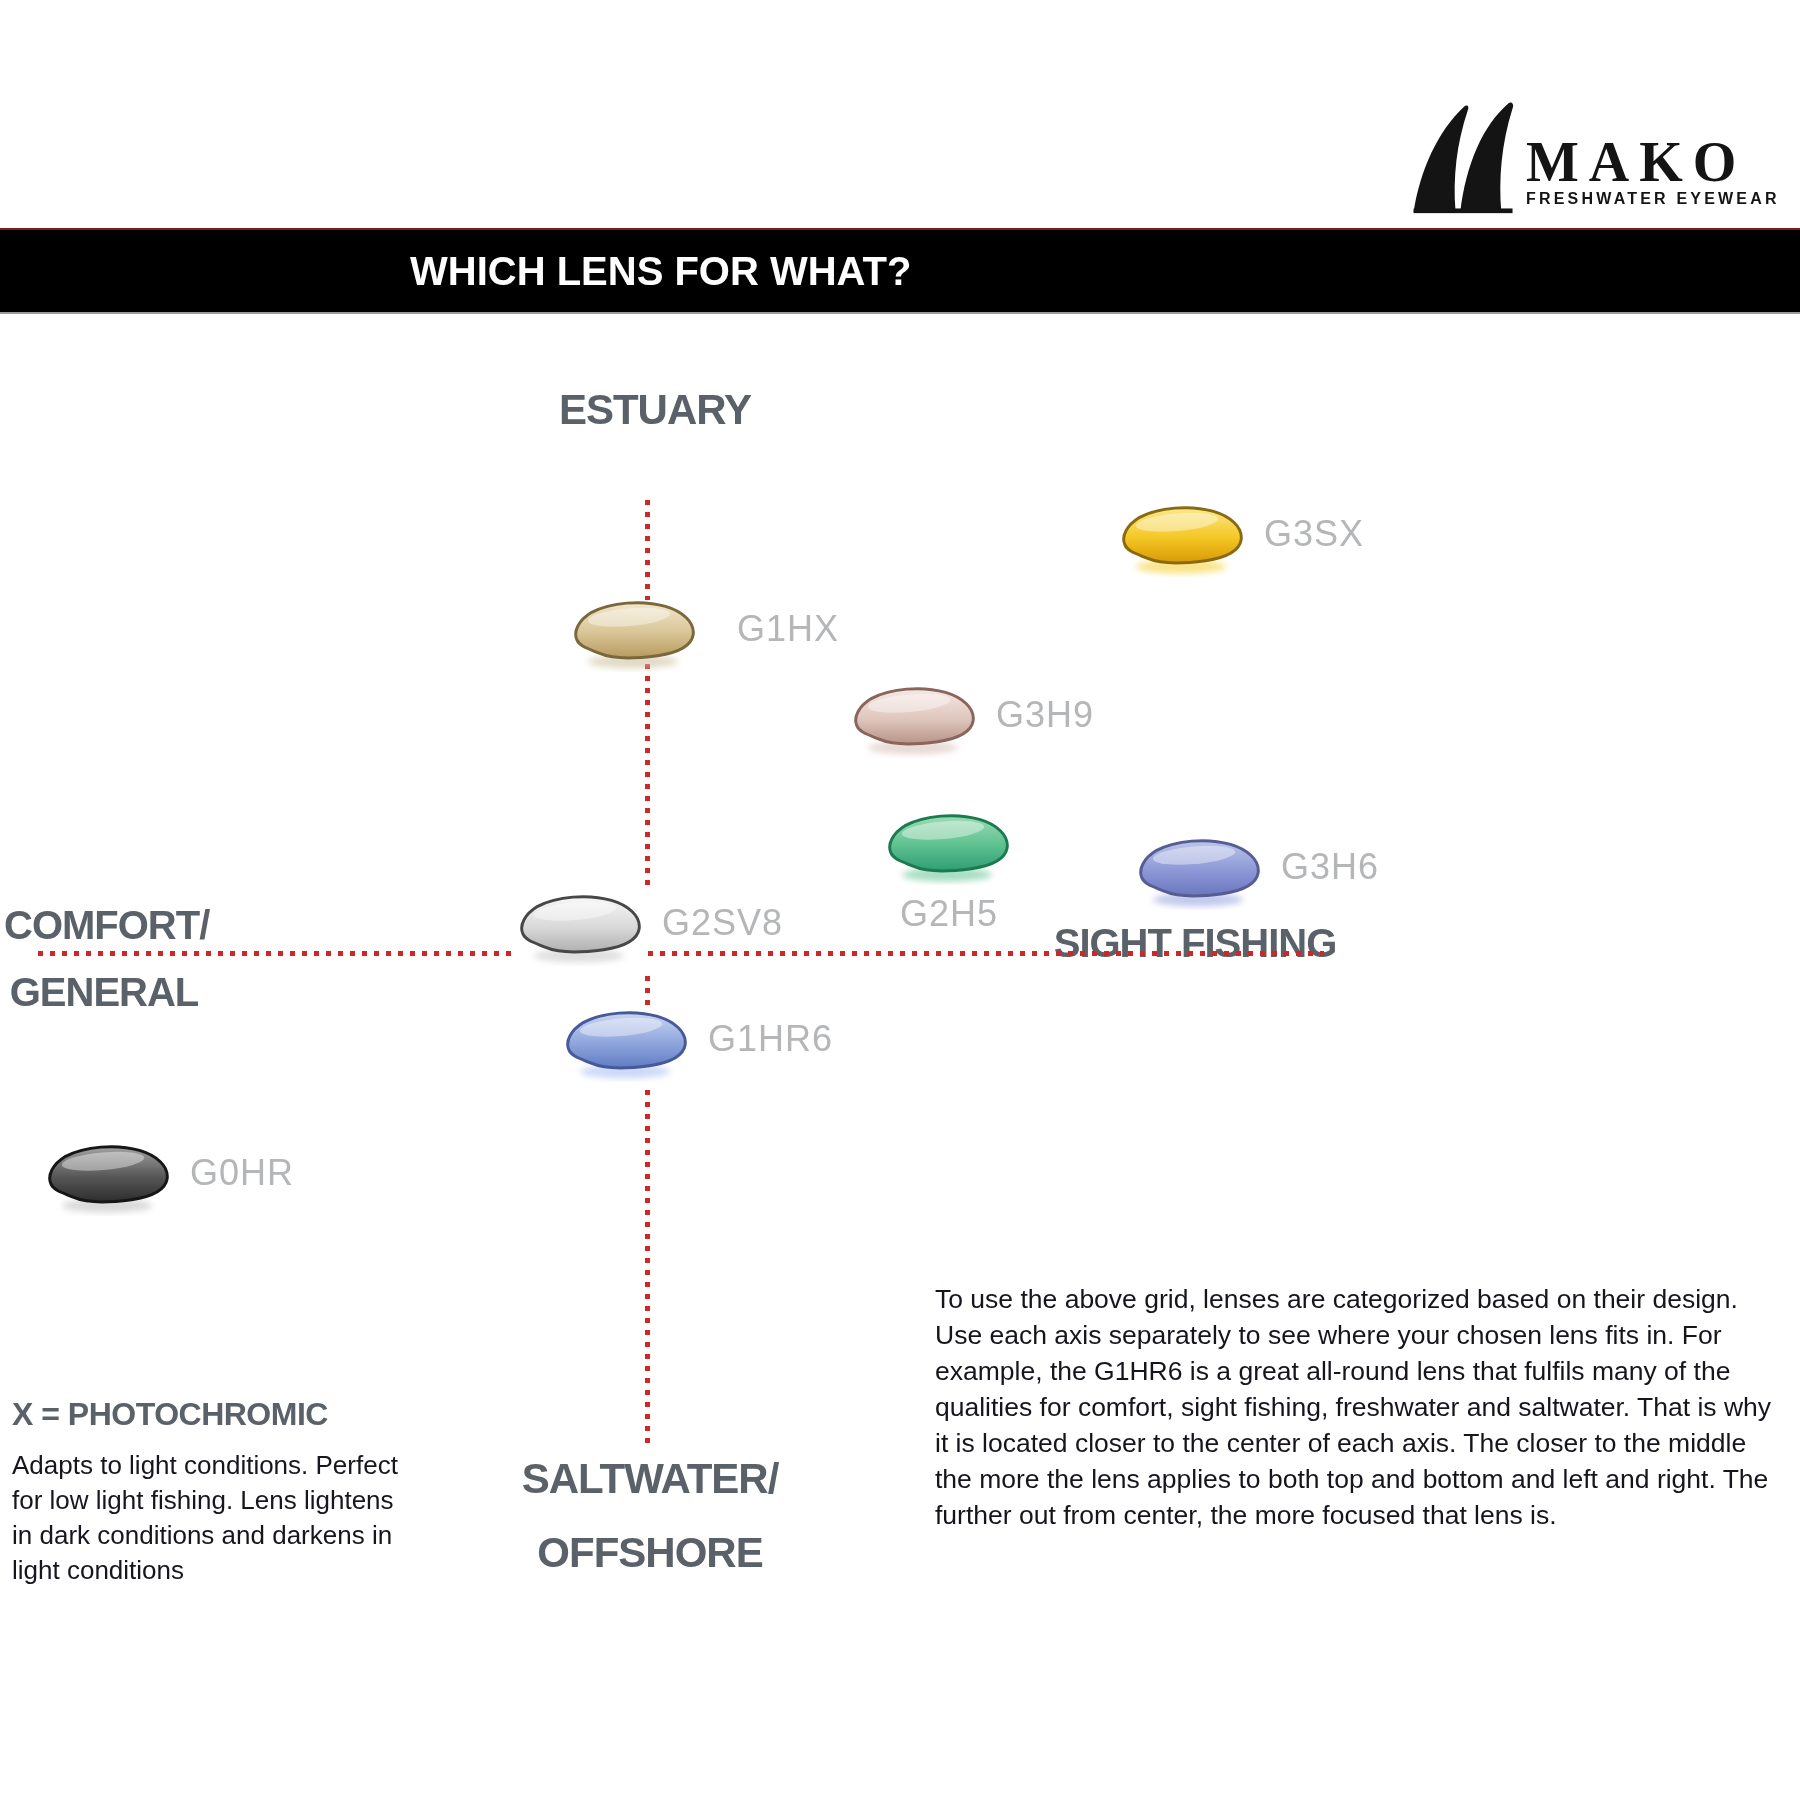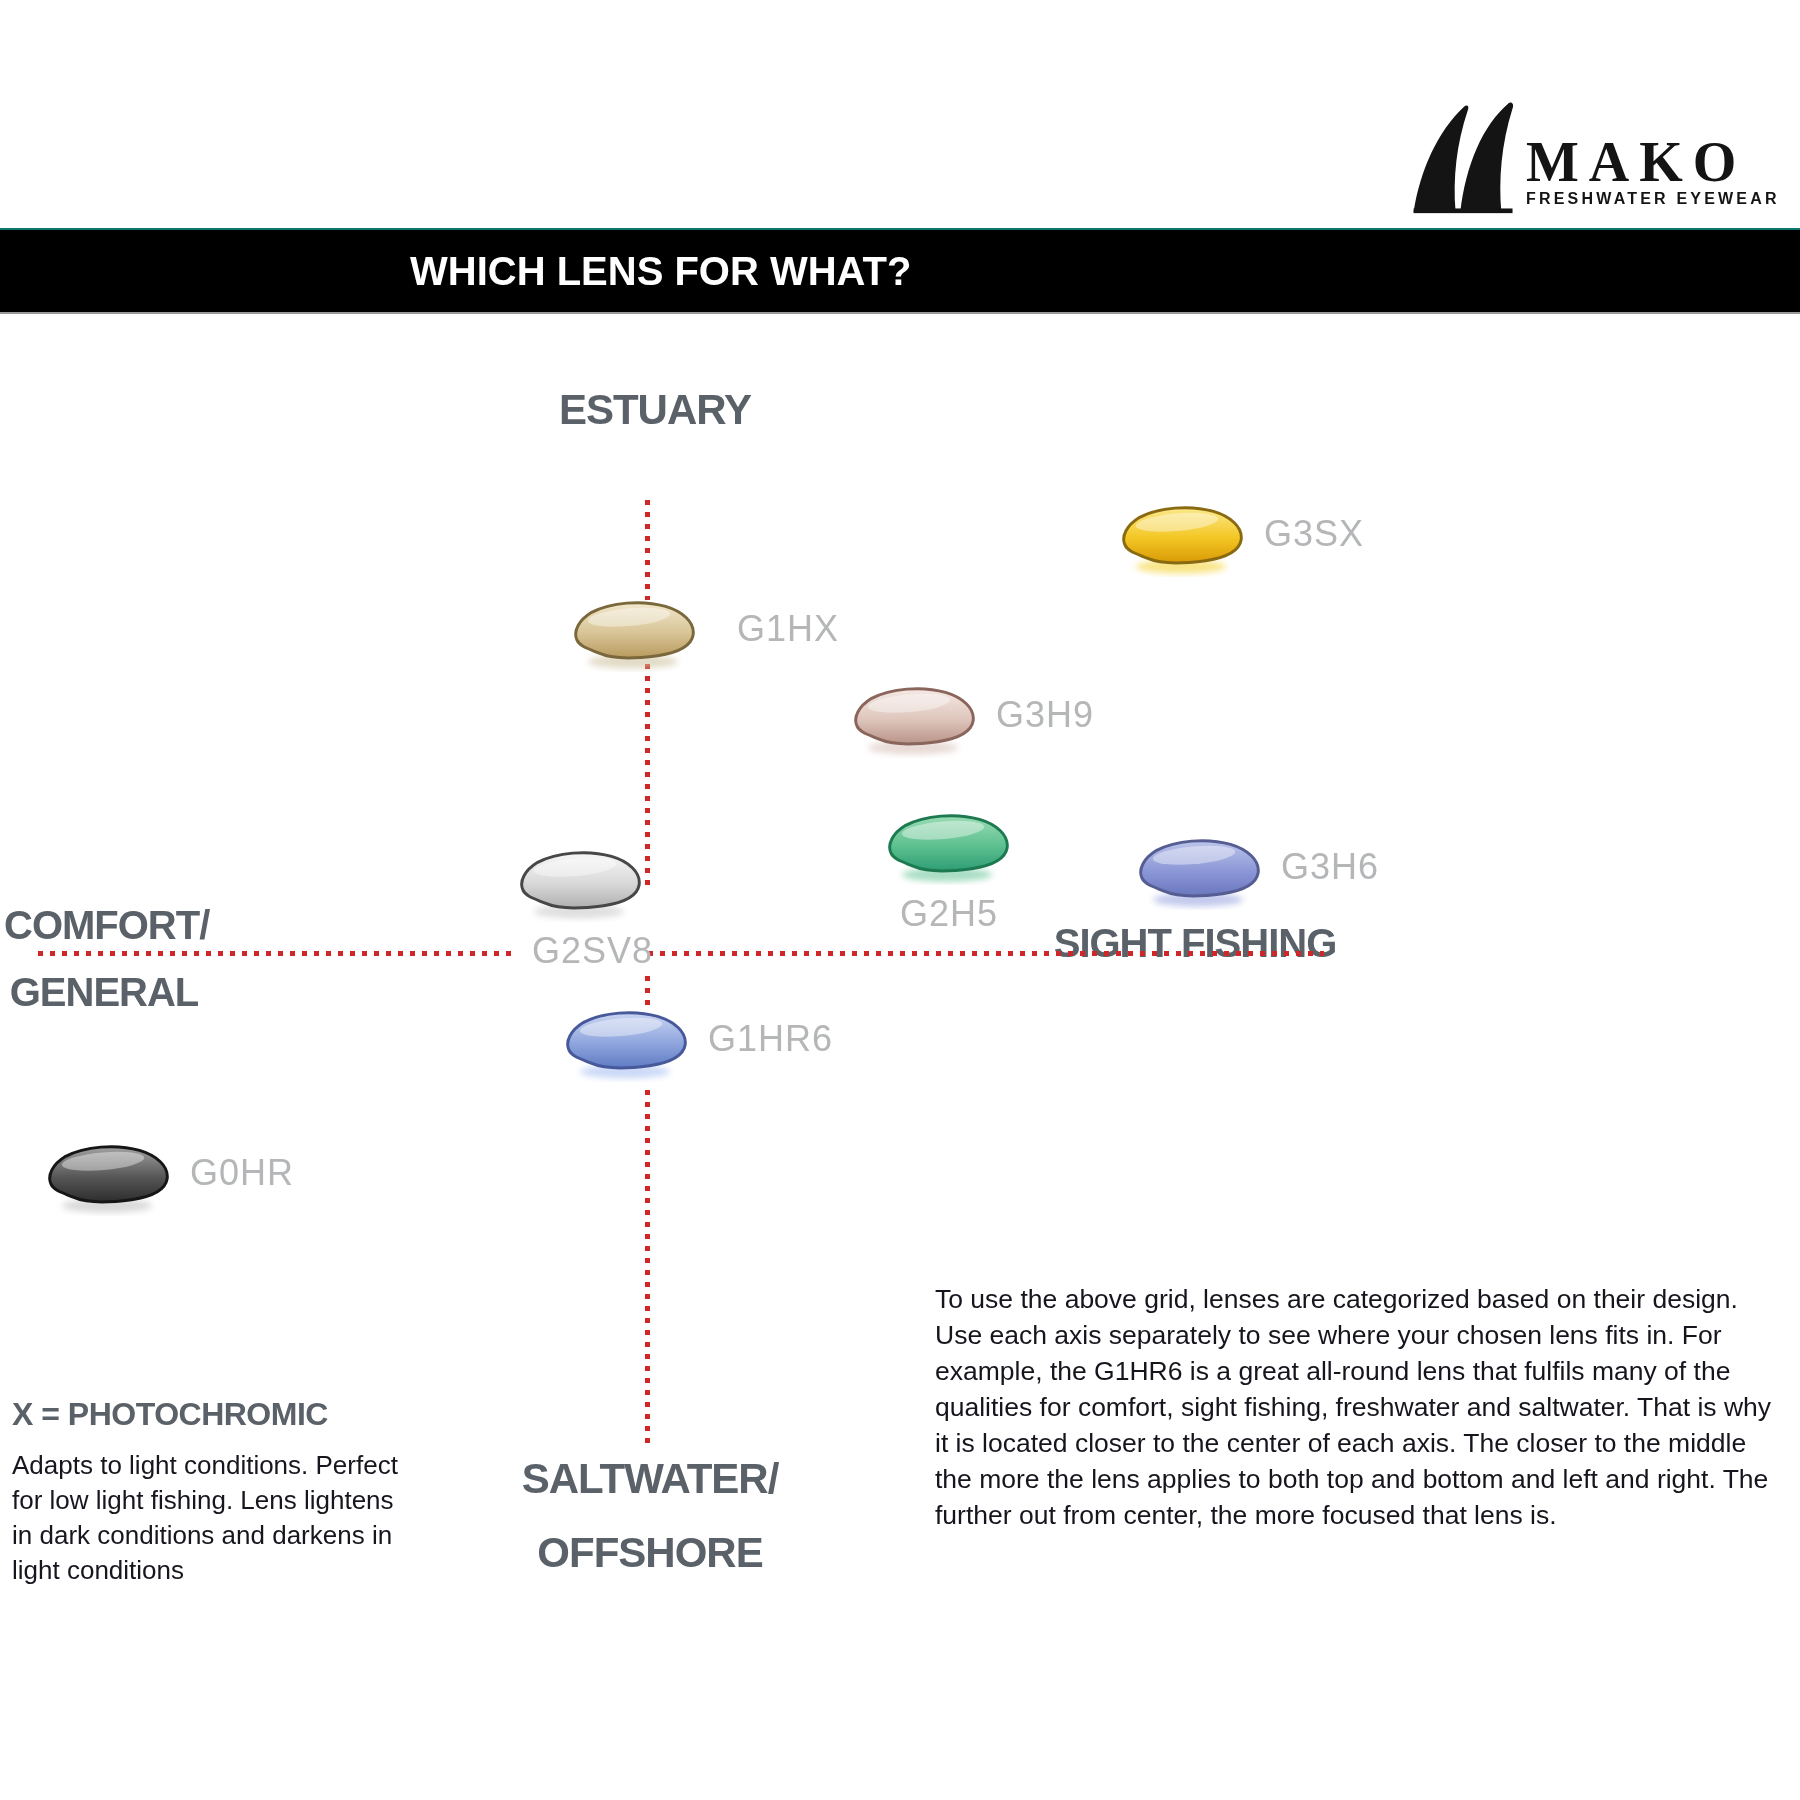--- a/index.html
+++ b/index.html
@@ -9,21 +9,21 @@
   
   .logo{position:absolute;left:1408px;top:100px;width:386px;height:118px;display:flex;align-items:flex-end;}
   .logo-fin{flex:0 0 auto;}
   .logo-text{margin-left:6px;padding-bottom:10px;}
   .logo-brand{font-family:"Liberation Serif",serif;font-weight:bold;font-size:56px;line-height:50px;
               letter-spacing:10px;color:#141414;}
   .logo-tagline{font-size:16px;font-weight:bold;letter-spacing:3.2px;color:#141414;margin-top:3px;}
 
   
   .band{position:absolute;left:0;top:228px;width:1800px;height:82px;background:#000;
-        border-top:2px solid #0f766e;border-bottom:2px solid #9a9a9a;}
+        border-top:2px solid #7f1d1d;border-bottom:2px solid #9a9a9a;}
   .band-title{position:absolute;left:410px;top:0;height:82px;line-height:82px;
               font-size:40px;font-weight:bold;color:#ffffff;letter-spacing:0px;}
 
   
   .axis{position:absolute;text-align:center;color:var(--axis-label,#5a6168);
         font-weight:bold;letter-spacing:-1px;}
   .axis div{white-space:nowrap;}
   .axis-top{left:440px;top:358px;width:430px;font-size:42px;}
   .axis-top .l2{margin-top:28px;}
   .axis-bottom{left:435px;top:1455px;width:430px;font-size:42px;}
@@ -180,21 +180,21 @@
             <filter id="b-G3H6" x="-50%" y="-50%" width="200%" height="200%">
               <feGaussianBlur stdDeviation="3.5"></feGaussianBlur>
             </filter>
           </defs>
           <ellipse cx="64" cy="62" rx="46" ry="7" fill="#9aa6e0" opacity="0.6" filter="url(#b-G3H6)"></ellipse>
           <path d="M7,40 C3,31 9,20 22,12 C41,2 73,-1 97,6 C114,11 127,22 125,35 C123,47 109,53 89,56 C66,59 45,60 31,54 C19,49 10,47 7,40 Z" fill="url(#g-G3H6)" stroke="#555d92" stroke-width="3" stroke-linejoin="round"></path>
           <ellipse cx="60" cy="17" rx="42" ry="9" fill="#ffffff" opacity="0.4" transform="rotate(-5 60 17)"></ellipse>
         </svg>
         <div class="lens-label">G3H6</div>
       </div>
-      <div class="lens" style="left: 516px; top: 850px; flex-direction: column;">
+      <div class="lens" style="left: 516px; top: 894px;">
         <svg width="130" height="72" viewBox="0 0 132 72">
           <defs>
             <linearGradient id="g-G2SV8" x1="0" y1="0" x2="0" y2="1">
               <stop offset="0" stop-color="#f7f7f7"></stop>
               <stop offset="0.55" stop-color="#d9d9d9"></stop>
               <stop offset="1" stop-color="#b0b0b0"></stop>
             </linearGradient>
             <filter id="b-G2SV8" x="-50%" y="-50%" width="200%" height="200%">
               <feGaussianBlur stdDeviation="3.5"></feGaussianBlur>
             </filter>

